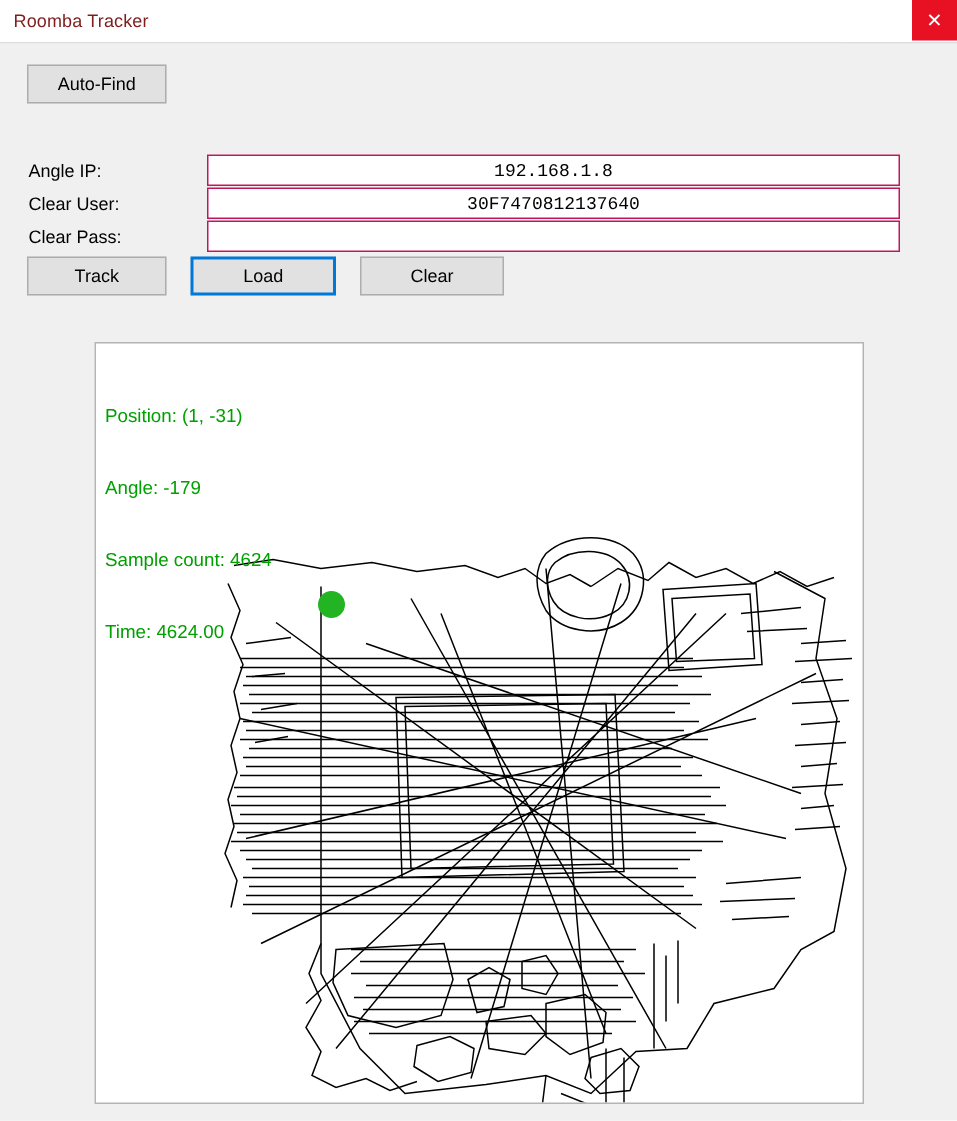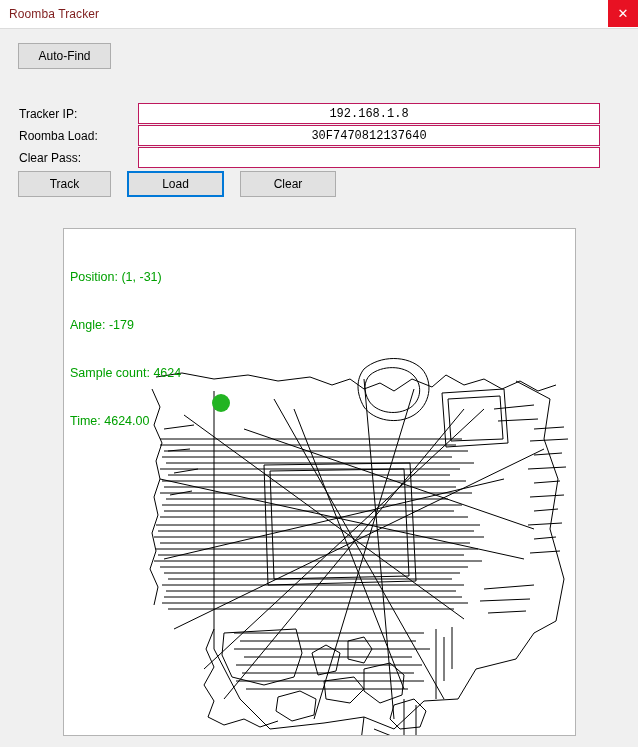--- a/index.html
+++ b/index.html
@@ -148,24 +148,24 @@
   <span class="titlebar-text">Roomba Tracker</span>
   <div class="close-btn">
     <span>✕</span>
   </div>
 </div>
 
 <div class="client">
 
   <button class="btn" id="btn-autofind">Auto-Find</button>
 
-  <label class="form-label" id="lbl-ip">Tracker IP:</label>
+  <label class="form-label" id="lbl-ip">Angle IP:</label>
   <input class="form-input" id="in-ip" type="text" value="192.168.1.8" style="">
 
-  <label class="form-label" id="lbl-user">Roomba Load:</label>
+  <label class="form-label" id="lbl-user">Clear User:</label>
   <input class="form-input" id="in-user" type="text" value="30F7470812137640" style="">
 
   <label class="form-label" id="lbl-pass">Clear Pass:</label>
   <input class="form-input" id="in-pass" type="text" value="" style="">
 
   <button class="btn" id="btn-track">Track</button>
   <button class="btn default" id="btn-load">Load</button>
   <button class="btn" id="btn-clear">Clear</button>
 
   <div class="map-panel">

